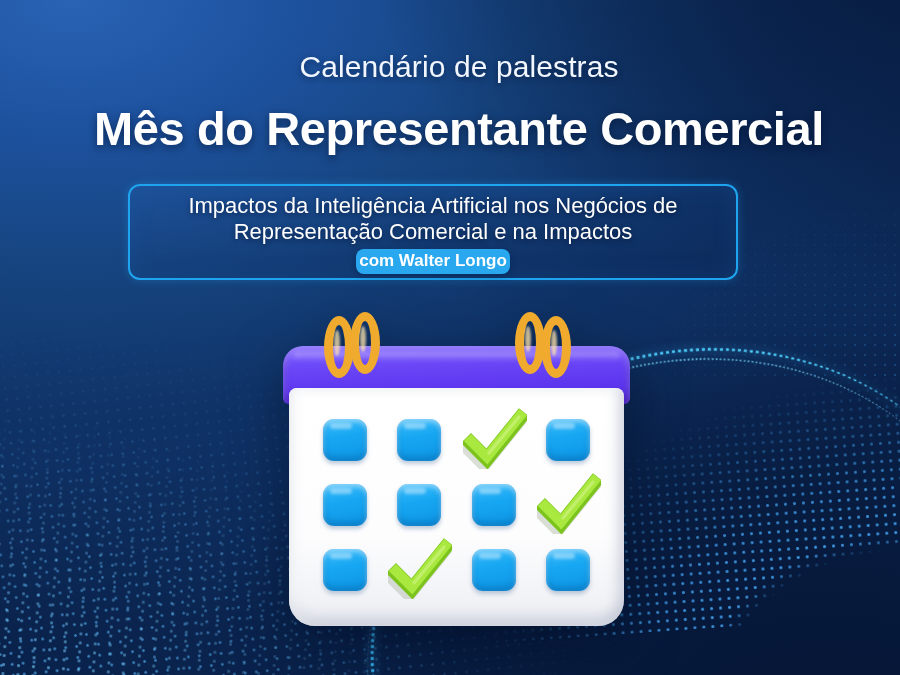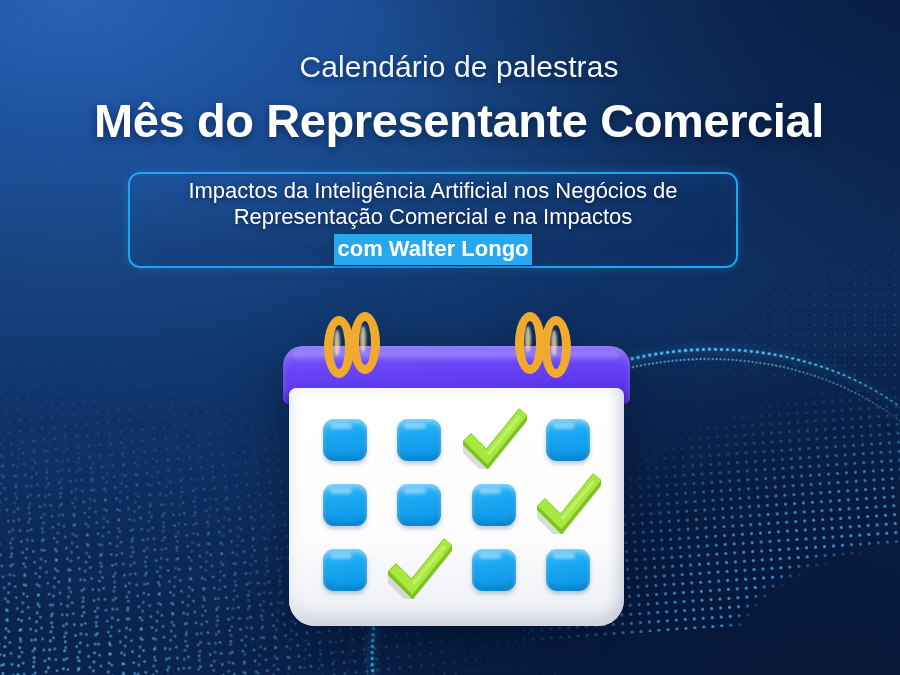--- a/index.html
+++ b/index.html
@@ -102,52 +102,52 @@
   
   .headwrap{position:absolute;left:0;right:0;top:0;text-align:center;z-index:6;padding-left:18px;}
 
   .kicker{
     margin:0;padding-top:52px;
     font-size:30px;font-weight:400;letter-spacing:.1px;color:#f2f7ff;
     text-shadow:0 2px 6px rgba(0,10,35,.45);
     line-height:1;
   }
   .title{
-    margin:0;padding-top:14px;
+    margin:8px;padding-top:14px;
     font-size:47px;font-weight:700;letter-spacing:-.4px;color:#ffffff;
     text-shadow:0 3px 9px rgba(0,12,40,.55);
     line-height:1.05;
     white-space:nowrap;
   }
 
   
   .panel{
-    position:absolute;left:128px;top:172px;width:610px;height:96px;
+    position:absolute;left:128px;top:184px;width:610px;height:96px;
     box-sizing:border-box;
     border:2px solid #1fa4ef;
     border-radius:12px;
     background:linear-gradient(170deg, rgba(33,86,160,.55) 0%, rgba(16,54,110,.45) 55%, rgba(11,38,84,.5) 100%);
     box-shadow:0 0 10px rgba(40,165,240,.30), inset 0 0 22px rgba(25,90,170,.25);
     z-index:7;
     display:flex;flex-direction:column;align-items:center;justify-content:center;
     padding-top:3px;
   }
   .panel .ln{
     color:#ffffff;font-size:22px;font-weight:400;line-height:1.20;
     text-shadow:0 2px 5px rgba(0,10,35,.5);
     white-space:nowrap;
   }
   .panel .speaker{
     margin-top:4px;
     display:inline-block;
     background:#29a8f0;
     color:#ffffff;
-    font-size:22px;font-weight:700;
+    font-size:17px;font-weight:700;
     padding:2px 3px 3px;
-    border-radius:0;
+    border-radius:8px;
     line-height:1.18;
     white-space:nowrap;
     box-shadow:0 2px 6px rgba(0,20,55,.35);
   }
 
   
   .calendar{
     position:absolute;left:283px;top:318px;width:347px;height:310px;z-index:5;
     filter:drop-shadow(0 18px 26px rgba(2,14,40,.55));
   }

